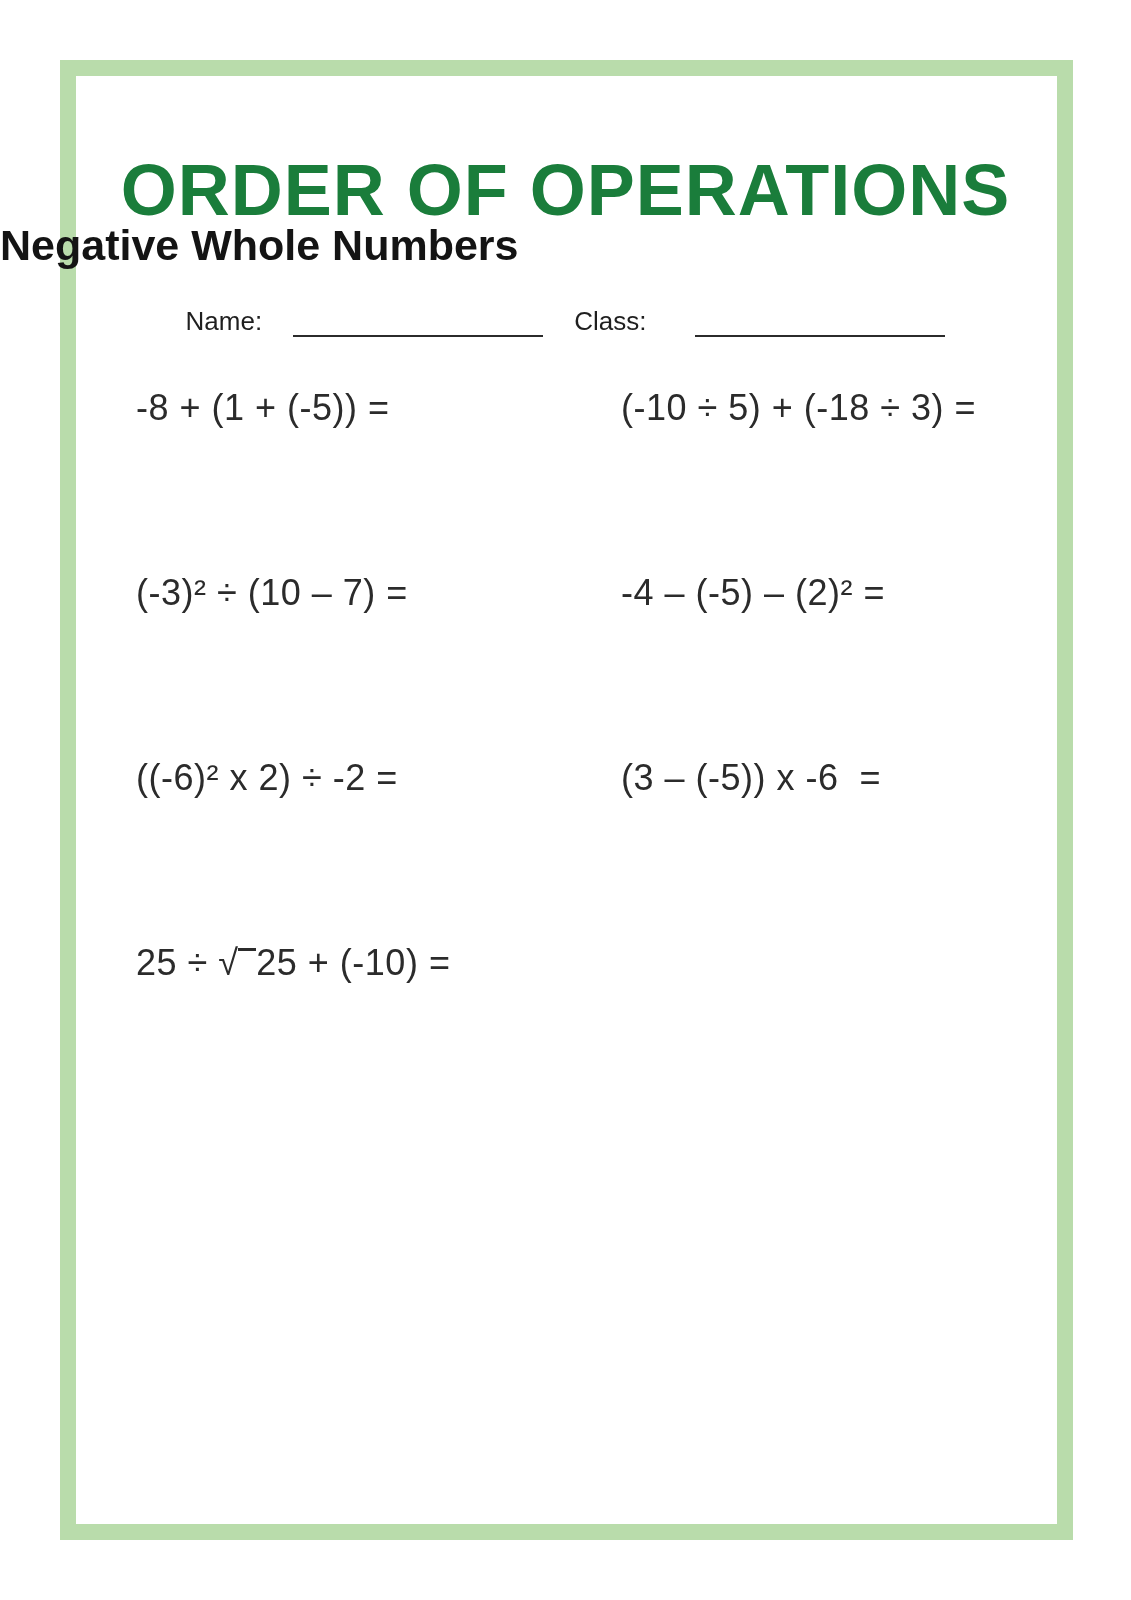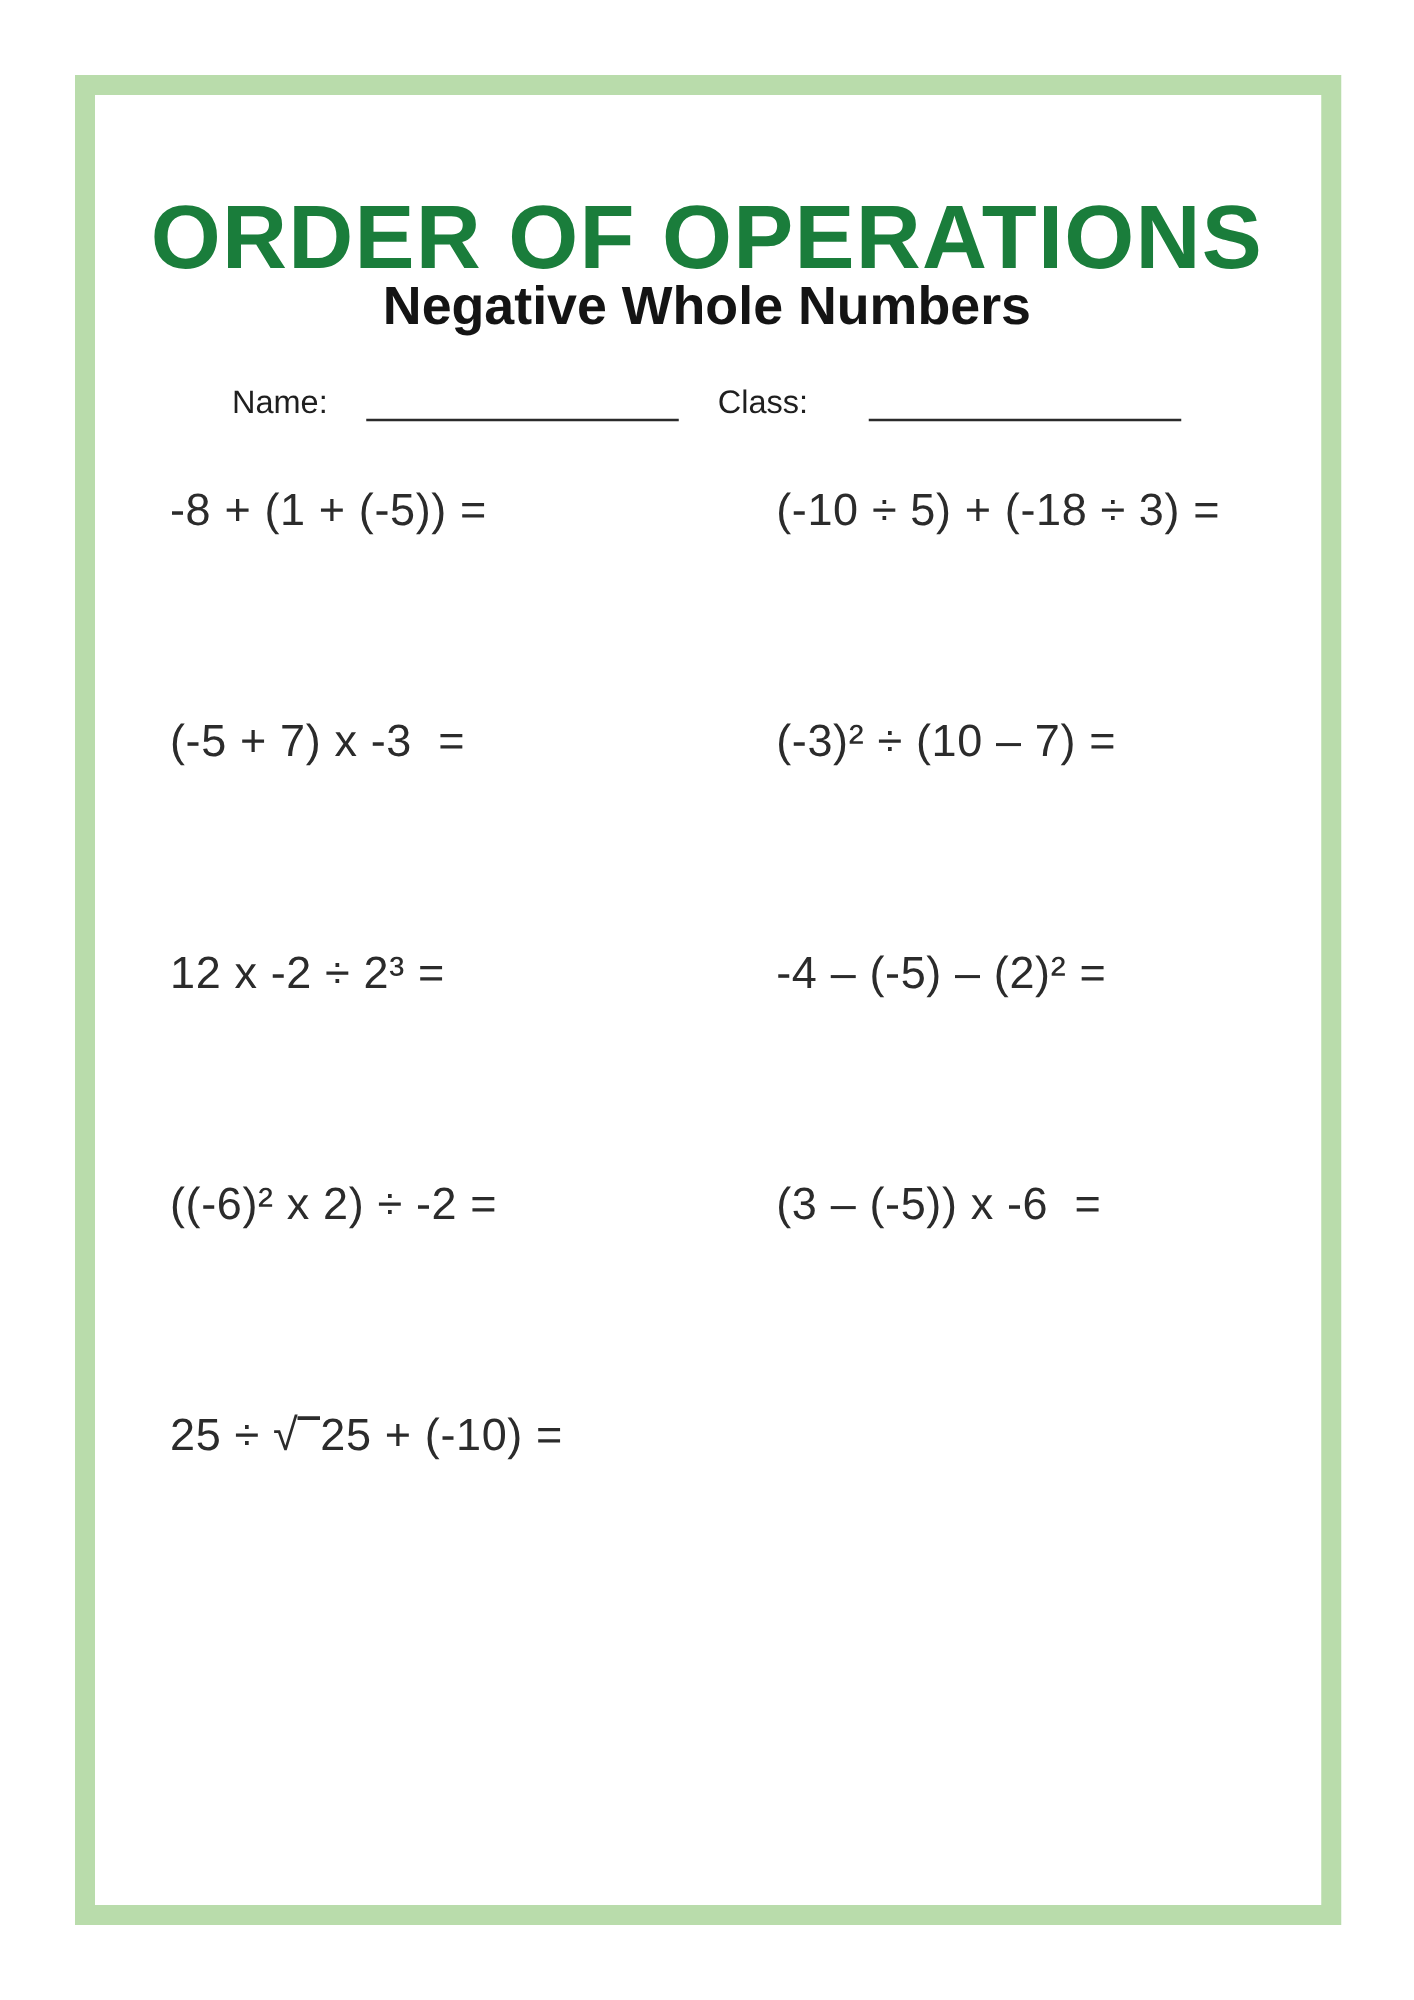--- a/index.html
+++ b/index.html
@@ -24,21 +24,21 @@
     font-size: 72px;
     font-weight: 800;
     letter-spacing: 1px;
     color: #1a7d3b;
     line-height: 1;
   }
   .subtitle {
     position: absolute;
     left: 0; right: 0; top: 224px;
     margin: 0;
-    text-align: center;
+    text-align: left;
     font-size: 43px;
     font-weight: 700;
     color: #141414;
     line-height: 1;
   }
   .form-row {
     position: absolute;
     left: 0; right: 0; top: 305px;
     display: flex;
     justify-content: center;
@@ -91,20 +91,18 @@
 <div class="form-row">
   <span class="label">Name:</span>
   <span class="blank"></span>
   <span class="label">Class:</span>
   <span class="blank second"></span>
 </div>
 
 <div class="problems">
   <div class="problem">-8 + (1 + (-5)) =</div>
   <div class="problem">(-10 ÷ 5) + (-18 ÷ 3) =</div>
-  <div class="problem">(-5 + 7) x -3  =</div>
   <div class="problem">(-3)² ÷ (10 – 7) =</div>
-  <div class="problem">12 x -2 ÷ 2³ =</div>
   <div class="problem">-4 – (-5) – (2)² =</div>
   <div class="problem">((-6)² x 2) ÷ -2 =</div>
   <div class="problem">(3 – (-5)) x -6  =</div>
   <div class="problem">25 ÷ <span class="radical">√<span class="radical-bar"></span></span>25 + (-10) =</div>
 </div>
 
 </body></html>

